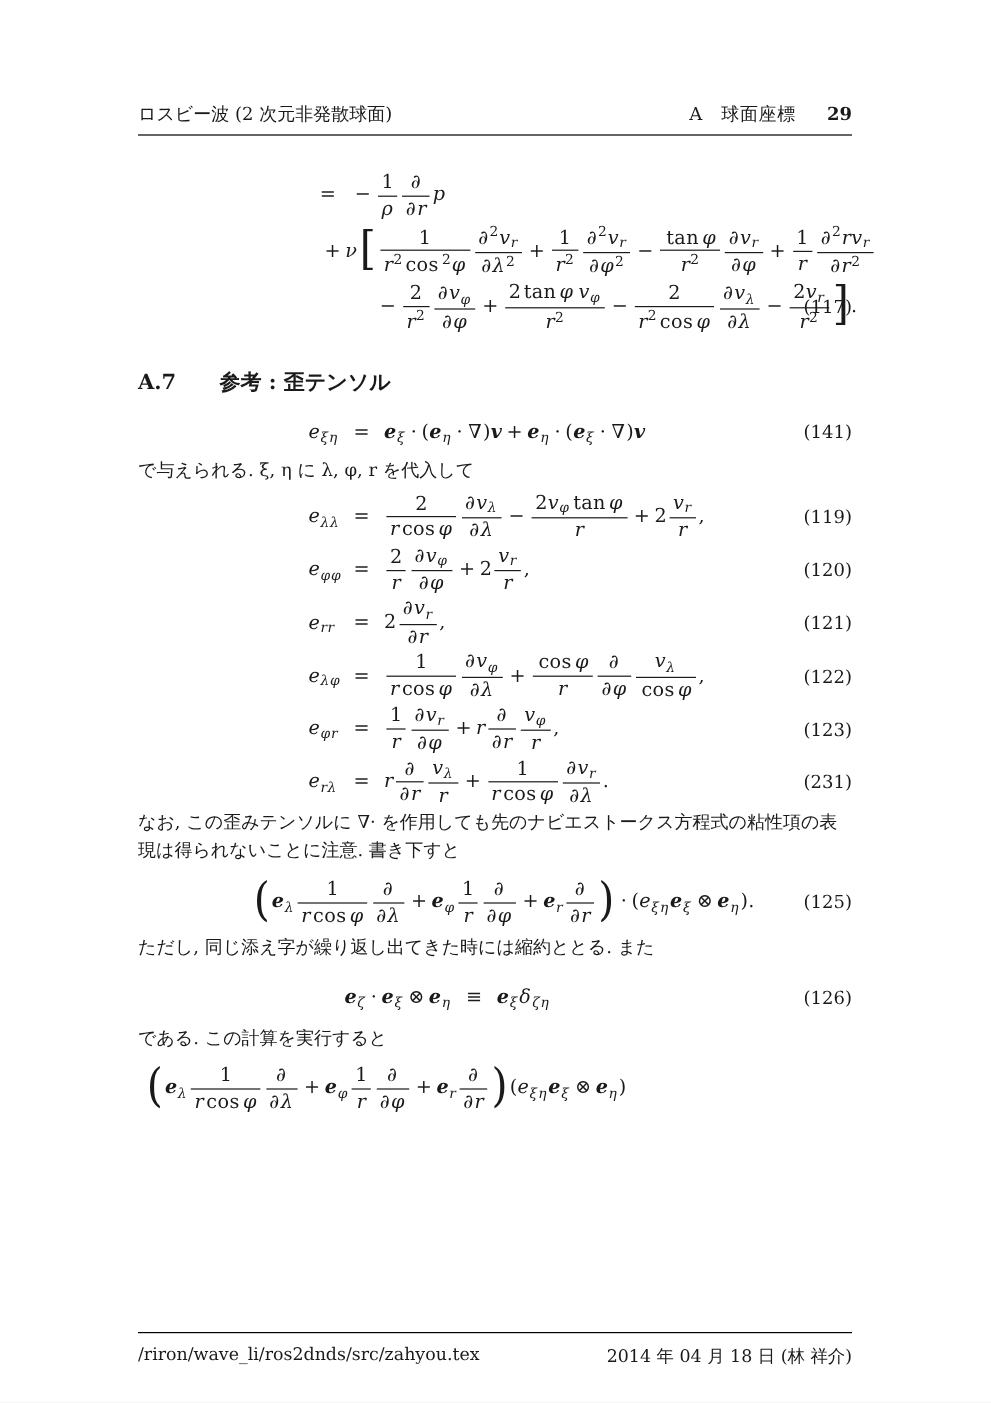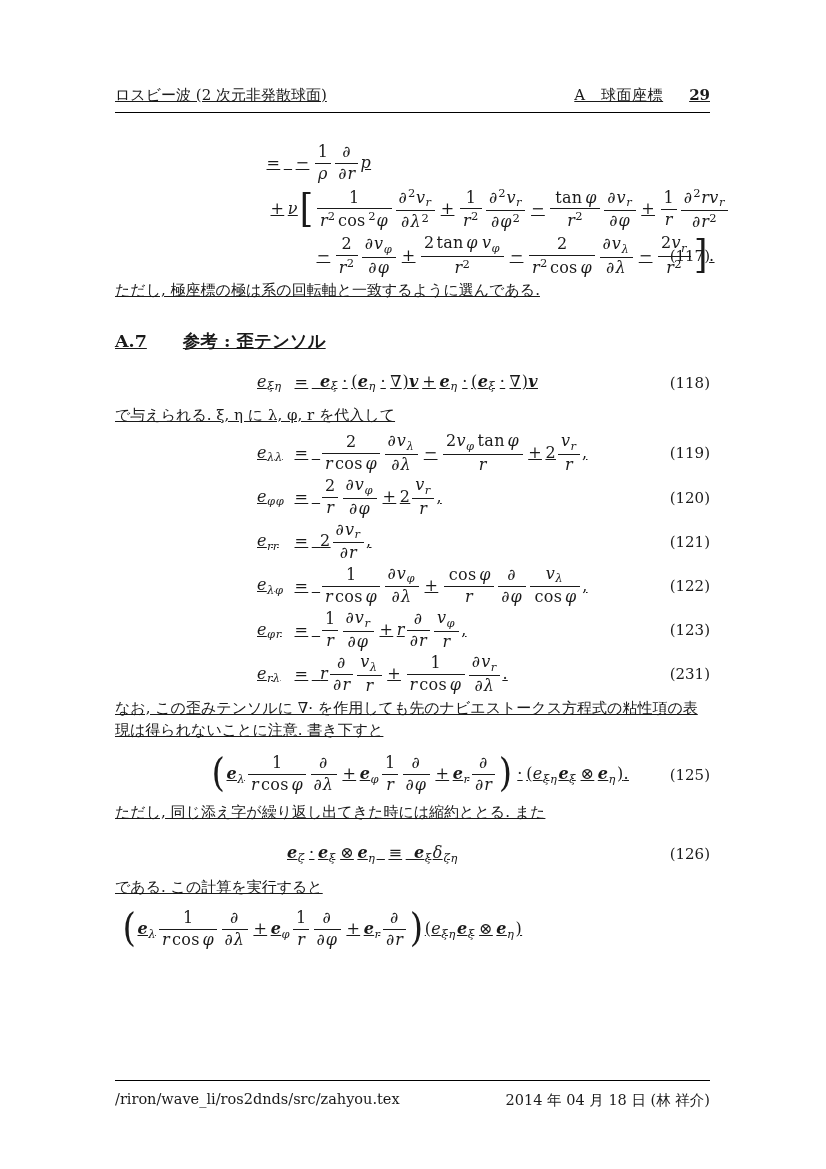--- a/index.html
+++ b/index.html
@@ -6,33 +6,32 @@
   .page{
     position:relative;
     width:826px;height:1169px;
     background:#ffffff;
     color:#1a1a1a;
     font-family:"DejaVu Serif","Liberation Serif",serif;
     overflow:hidden;
     margin:0 auto;
     box-sizing:border-box;
     padding:86px 116px 0 115px;
-    text-decoration:underline;
   }
   
   .pheader{
     display:flex;justify-content:space-between;align-items:baseline;
     border-bottom:1px solid #000;padding-bottom:7px;
     font-size:15px;
   }
   .hdr-right{display:flex;gap:26px;align-items:baseline;}
   .hdr-sec{letter-spacing:.5px;}
   .hdr-page{font-weight:bold;}
   .pfooter{
-    position:absolute;left:115px;right:116px;top:1080px;
+    position:absolute;left:115px;right:116px;top:1110px;
     border-top:1px solid #000;padding-top:10px;
     display:flex;justify-content:space-between;
     font-size:14.5px;
   }
   
   p.jp{
     font-size:15px;line-height:1.5;margin:0;
   }
   .p-after117{margin-top:16px;}
   .p-intro{margin-top:15px;}
@@ -118,31 +117,30 @@
       </div>
       <div class="eqline ind-117-2">
         <span><span><span class="mo bin">+</span><span class="mi greek">ν</span><span class="bigd">[</span><span class="frac"><span class="fnum"><span><span class="mn">1</span></span></span><span class="fden"><span><span class="mi">r</span><span class="msup"><span class="mn">2</span></span><span class="mfun">cos</span><span class="msup"><span class="mn">2</span></span><span class="mi greek">φ</span></span></span></span><span class="frac"><span class="fnum"><span><span class="mi partial">∂</span><span class="msup"><span class="mn">2</span></span><span class="mi">v</span><span class="msub"><span class="mi">r</span></span></span></span><span class="fden"><span><span class="mi partial">∂</span><span class="mi greek">λ</span><span class="msup"><span class="mn">2</span></span></span></span></span><span class="mo bin">+</span><span class="frac"><span class="fnum"><span><span class="mn">1</span></span></span><span class="fden"><span><span class="mi">r</span><span class="msup"><span class="mn">2</span></span></span></span></span><span class="frac"><span class="fnum"><span><span class="mi partial">∂</span><span class="msup"><span class="mn">2</span></span><span class="mi">v</span><span class="msub"><span class="mi">r</span></span></span></span><span class="fden"><span><span class="mi partial">∂</span><span class="mi greek">φ</span><span class="msup"><span class="mn">2</span></span></span></span></span><span class="mo bin">−</span><span class="frac"><span class="fnum"><span><span class="mfun">tan</span><span class="mi greek">φ</span></span></span><span class="fden"><span><span class="mi">r</span><span class="msup"><span class="mn">2</span></span></span></span></span><span class="frac"><span class="fnum"><span><span class="mi partial">∂</span><span class="mi">v</span><span class="msub"><span class="mi">r</span></span></span></span><span class="fden"><span><span class="mi partial">∂</span><span class="mi greek">φ</span></span></span></span><span class="mo bin">+</span><span class="frac"><span class="fnum"><span><span class="mn">1</span></span></span><span class="fden"><span><span class="mi">r</span></span></span></span><span class="frac"><span class="fnum"><span><span class="mi partial">∂</span><span class="msup"><span class="mn">2</span></span><span class="mi">r</span><span class="mi">v</span><span class="msub"><span class="mi">r</span></span></span></span><span class="fden"><span><span class="mi partial">∂</span><span class="mi">r</span><span class="msup"><span class="mn">2</span></span></span></span></span></span></span>
       </div>
       <div class="eqline ind-117-3">
         <span><span><span class="mo bin">−</span><span class="frac"><span class="fnum"><span><span class="mn">2</span></span></span><span class="fden"><span><span class="mi">r</span><span class="msup"><span class="mn">2</span></span></span></span></span><span class="frac"><span class="fnum"><span><span class="mi partial">∂</span><span class="mi">v</span><span class="msub"><span class="mrow-a"><span class="mi greek">φ</span></span></span></span></span><span class="fden"><span><span class="mi partial">∂</span><span class="mi greek">φ</span></span></span></span><span class="mo bin">+</span><span class="frac"><span class="fnum"><span><span class="mn">2</span><span class="mfun">tan</span><span class="mi greek">φ</span><span class="spc"> </span><span class="mi">v</span><span class="msub"><span class="mrow-a"><span class="mi greek">φ</span></span></span></span></span><span class="fden"><span><span class="mi">r</span><span class="msup"><span class="mn">2</span></span></span></span></span><span class="mo bin">−</span><span class="frac"><span class="fnum"><span><span class="mn">2</span></span></span><span class="fden"><span><span class="mi">r</span><span class="msup"><span class="mn">2</span></span><span class="mfun">cos</span><span class="mi greek">φ</span></span></span></span><span class="frac"><span class="fnum"><span><span class="mi partial">∂</span><span class="mi">v</span><span class="msub"><span class="mrow-a"><span class="mi greek">λ</span></span></span></span></span><span class="fden"><span><span class="mi partial">∂</span><span class="mi greek">λ</span></span></span></span><span class="mo bin">−</span><span class="frac"><span class="fnum"><span><span class="mn">2</span><span class="mi">v</span><span class="msub"><span class="mi">r</span></span></span></span><span class="fden"><span><span class="mi">r</span><span class="msup"><span class="mn">2</span></span></span></span></span><span class="bigd">]</span><span class="mp mpunc">.</span></span></span>
         <span class="eqnum">(117)</span>
       </div>
     </div>
 
-    <p class="jp p-after117">ただし, 極座標の極は系の回転軸と一致するように選んである.</p>
 
     <h2 class="sec">
       <span class="sec-num">A.7</span><span>参考 : 歪テンソル</span>
     </h2>
 
 
     <div class="eqrow ind-al eq118">
       <span class="lhs"><span><span class="mi">e</span><span class="msub"><span><span class="mi greek">ξ</span><span class="mi greek">η</span></span></span></span></span>
       <span><span><span class="mo bin">=</span><span class="spc"> </span><span class="bm"><span><span class="mi">e</span></span></span><span class="msub"><span class="mrow-a"><span class="mi greek">ξ</span></span></span><span class="mo bin">·</span><span class="mp">(</span><span class="bm"><span><span class="mi">e</span></span></span><span class="msub"><span class="mrow-a"><span class="mi greek">η</span></span></span><span class="mo bin">·</span><span class="mord">∇</span><span class="mp">)</span><span class="bm"><span><span class="mi">v</span></span></span><span class="mo bin">+</span><span class="bm"><span><span class="mi">e</span></span></span><span class="msub"><span class="mrow-a"><span class="mi greek">η</span></span></span><span class="mo bin">·</span><span class="mp">(</span><span class="bm"><span><span class="mi">e</span></span></span><span class="msub"><span class="mrow-a"><span class="mi greek">ξ</span></span></span><span class="mo bin">·</span><span class="mord">∇</span><span class="mp">)</span><span class="bm"><span><span class="mi">v</span></span></span></span></span>
-      <span class="eqnum">(118)</span>
+      <span class="eqnum">(141)</span>
     </div>
 
     <p class="jp p-subst">で与えられる. ξ, η に λ, φ, r を代入して</p>
 
     <div class="rows119">
       <div class="eqrow ind-al">
         <span class="lhs"><span><span class="mi">e</span><span class="msub"><span><span class="mi greek">λ</span><span class="mi greek">λ</span></span></span></span></span>
         <span><span><span class="mo bin">=</span><span class="spc"> </span><span class="frac"><span class="fnum"><span><span class="mn">2</span></span></span><span class="fden"><span><span class="mi">r</span><span class="mfun">cos</span><span class="mi greek">φ</span></span></span></span><span class="frac"><span class="fnum"><span><span class="mi partial">∂</span><span class="mi">v</span><span class="msub"><span class="mrow-a"><span class="mi greek">λ</span></span></span></span></span><span class="fden"><span><span class="mi partial">∂</span><span class="mi greek">λ</span></span></span></span><span class="mo bin">−</span><span class="frac"><span class="fnum"><span><span class="mn">2</span><span class="mi">v</span><span class="msub"><span class="mrow-a"><span class="mi greek">φ</span></span></span><span class="mfun">tan</span><span class="mi greek">φ</span></span></span><span class="fden"><span><span class="mi">r</span></span></span></span><span class="mo bin">+</span><span class="mn">2</span><span class="frac"><span class="fnum"><span><span class="mi">v</span><span class="msub"><span class="mi">r</span></span></span></span><span class="fden"><span><span class="mi">r</span></span></span></span><span class="mp mpunc">,</span></span></span>
         <span class="eqnum">(119)</span>
       </div>

